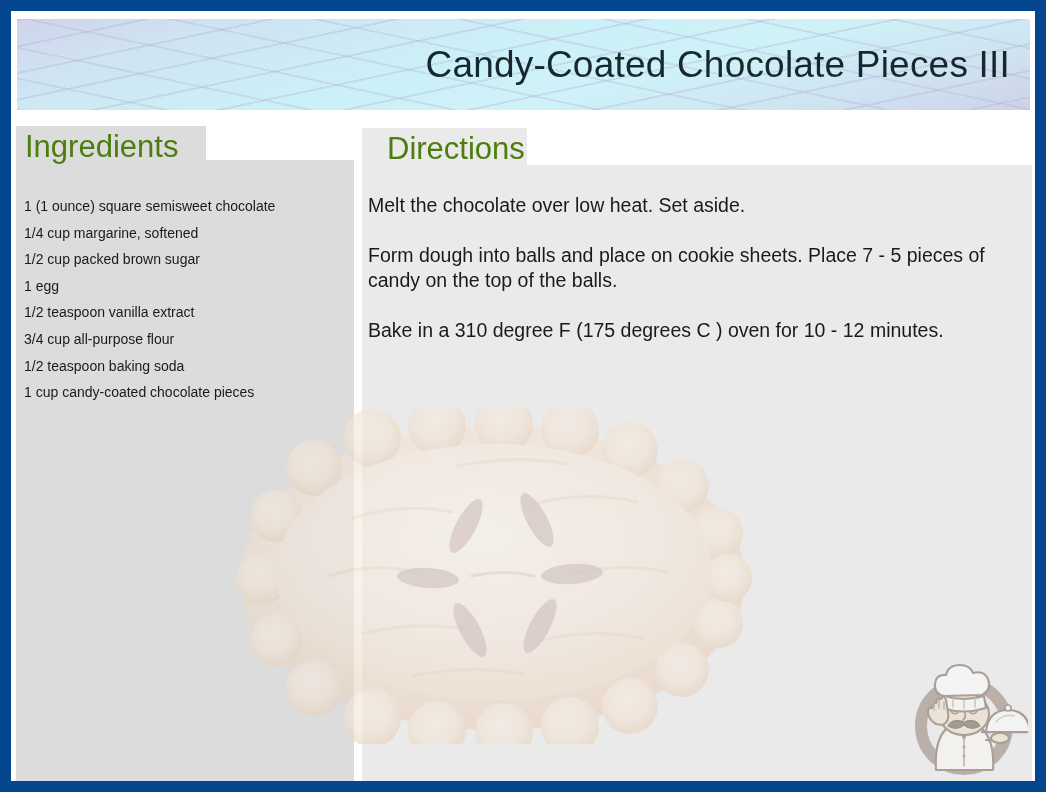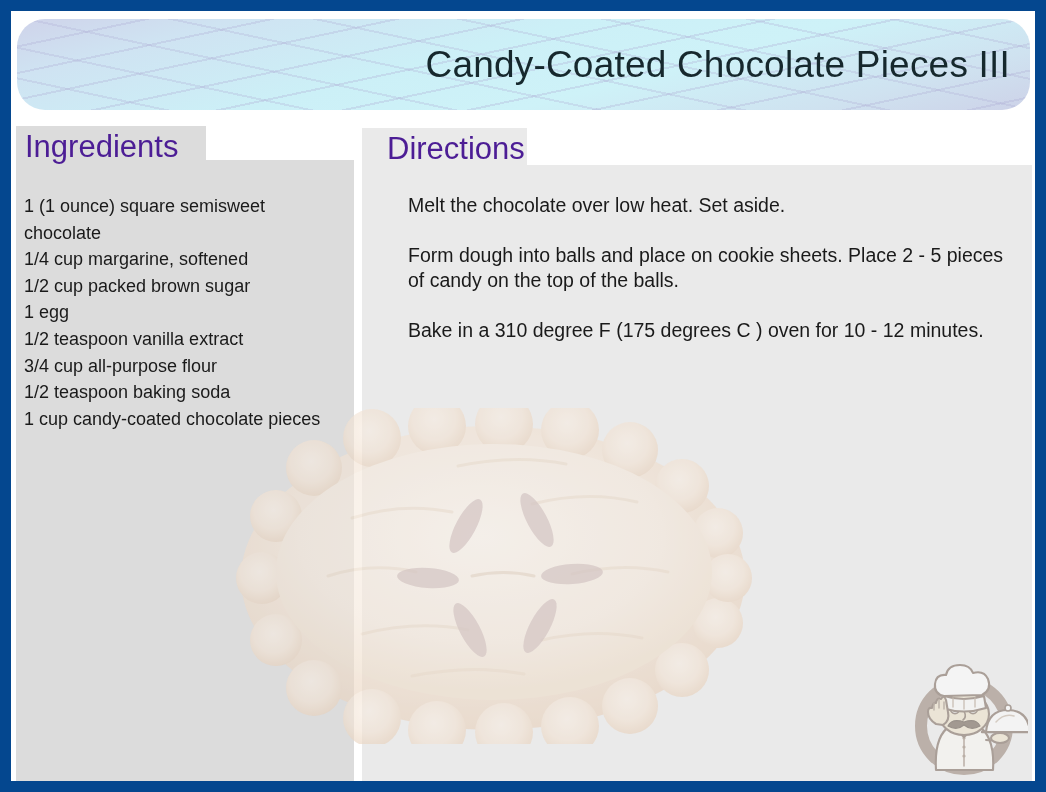--- a/index.html
+++ b/index.html
@@ -56,21 +56,20 @@
         rgba(255,255,255,0) 2px,
         rgba(255,255,255,0) 30px),
       linear-gradient(165deg,
         #cfd3ea 0%,
         #cfe3f2 16%,
         #ccf0f7 42%,
         #cef2f8 62%,
         #cfe2f0 84%,
         #cdd2e8 100%);
     overflow: hidden;
-    border-radius: 28px;
   }
   .banner-title {
     position: absolute;
     right: 20px;
     top: 50%;
     transform: translateY(-50%);
     font-size: 37px;
     font-weight: 400;
     letter-spacing: 0.2px;
     color: #16282d;
@@ -94,21 +93,21 @@
     height: 616px;
     background: #eaeaea;
   }
 
   
   .tab {
     position: absolute;
     display: flex;
     align-items: center;
     font-weight: 400;
-    color: #4c1d95;
+    color: #4d7c0f;
   }
   .tab-ingredients {
     left: 16px;
     top: 126px;
     width: 190px;
     height: 42px;
     background: #dcdcdc;
     font-size: 31px;
     padding-left: 9px;
     box-sizing: border-box;
@@ -123,37 +122,36 @@
     padding-left: 25px;
     box-sizing: border-box;
   }
 
   
   .ingredients-list {
     position: absolute;
     left: 24px;
     top: 193px;
     width: 318px;
-    font-size: 18px;
+    font-size: 14px;
     line-height: 26.6px;
     color: #1a1a1a;
     white-space: pre-wrap;
   }
   .directions-list {
     position: absolute;
     left: 368px;
     top: 193px;
     width: 646px;
     font-size: 19.5px;
     line-height: 25px;
     color: #1a1a1a;
   }
   .direction-step {
     margin-bottom: 25px;
-    margin-left: 40px;
   }
   .direction-step:last-child { margin-bottom: 0; }
 
   
   .pie-wrap {
     position: absolute;
     left: 232px;
     top: 408px;
     width: 522px;
     height: 336px;
@@ -199,21 +197,21 @@
 3/4 cup all-purpose flour
 1/2 teaspoon baking soda
 1 cup candy-coated chocolate pieces</div>
 
   <div class="panel-directions"></div>
   <div class="tab tab-directions">
     <span>Directions</span>
   </div>
   <div class="directions-list">
     <div class="direction-step">Melt the chocolate over low heat. Set aside.</div>
-    <div class="direction-step">Form dough into balls and place on cookie sheets. Place 2 - 5 pieces of candy on the top of the balls.</div>
+    <div class="direction-step">Form dough into balls and place on cookie sheets. Place 7 - 5 pieces of candy on the top of the balls.</div>
     <div class="direction-step">Bake in a 310 degree F (175 degrees C ) oven for 10 - 12 minutes.</div>
   </div>
 
   <div class="pie-wrap">
     <svg viewBox="0 0 522 336" xmlns="http://www.w3.org/2000/svg">
       <defs>
         <radialGradient id="pieFill" cx="45%" cy="38%" r="68%">
           <stop offset="0%" stop-color="#f7ece1"></stop>
           <stop offset="55%" stop-color="#f2e2d2"></stop>
           <stop offset="100%" stop-color="#e6cdb6"></stop>

